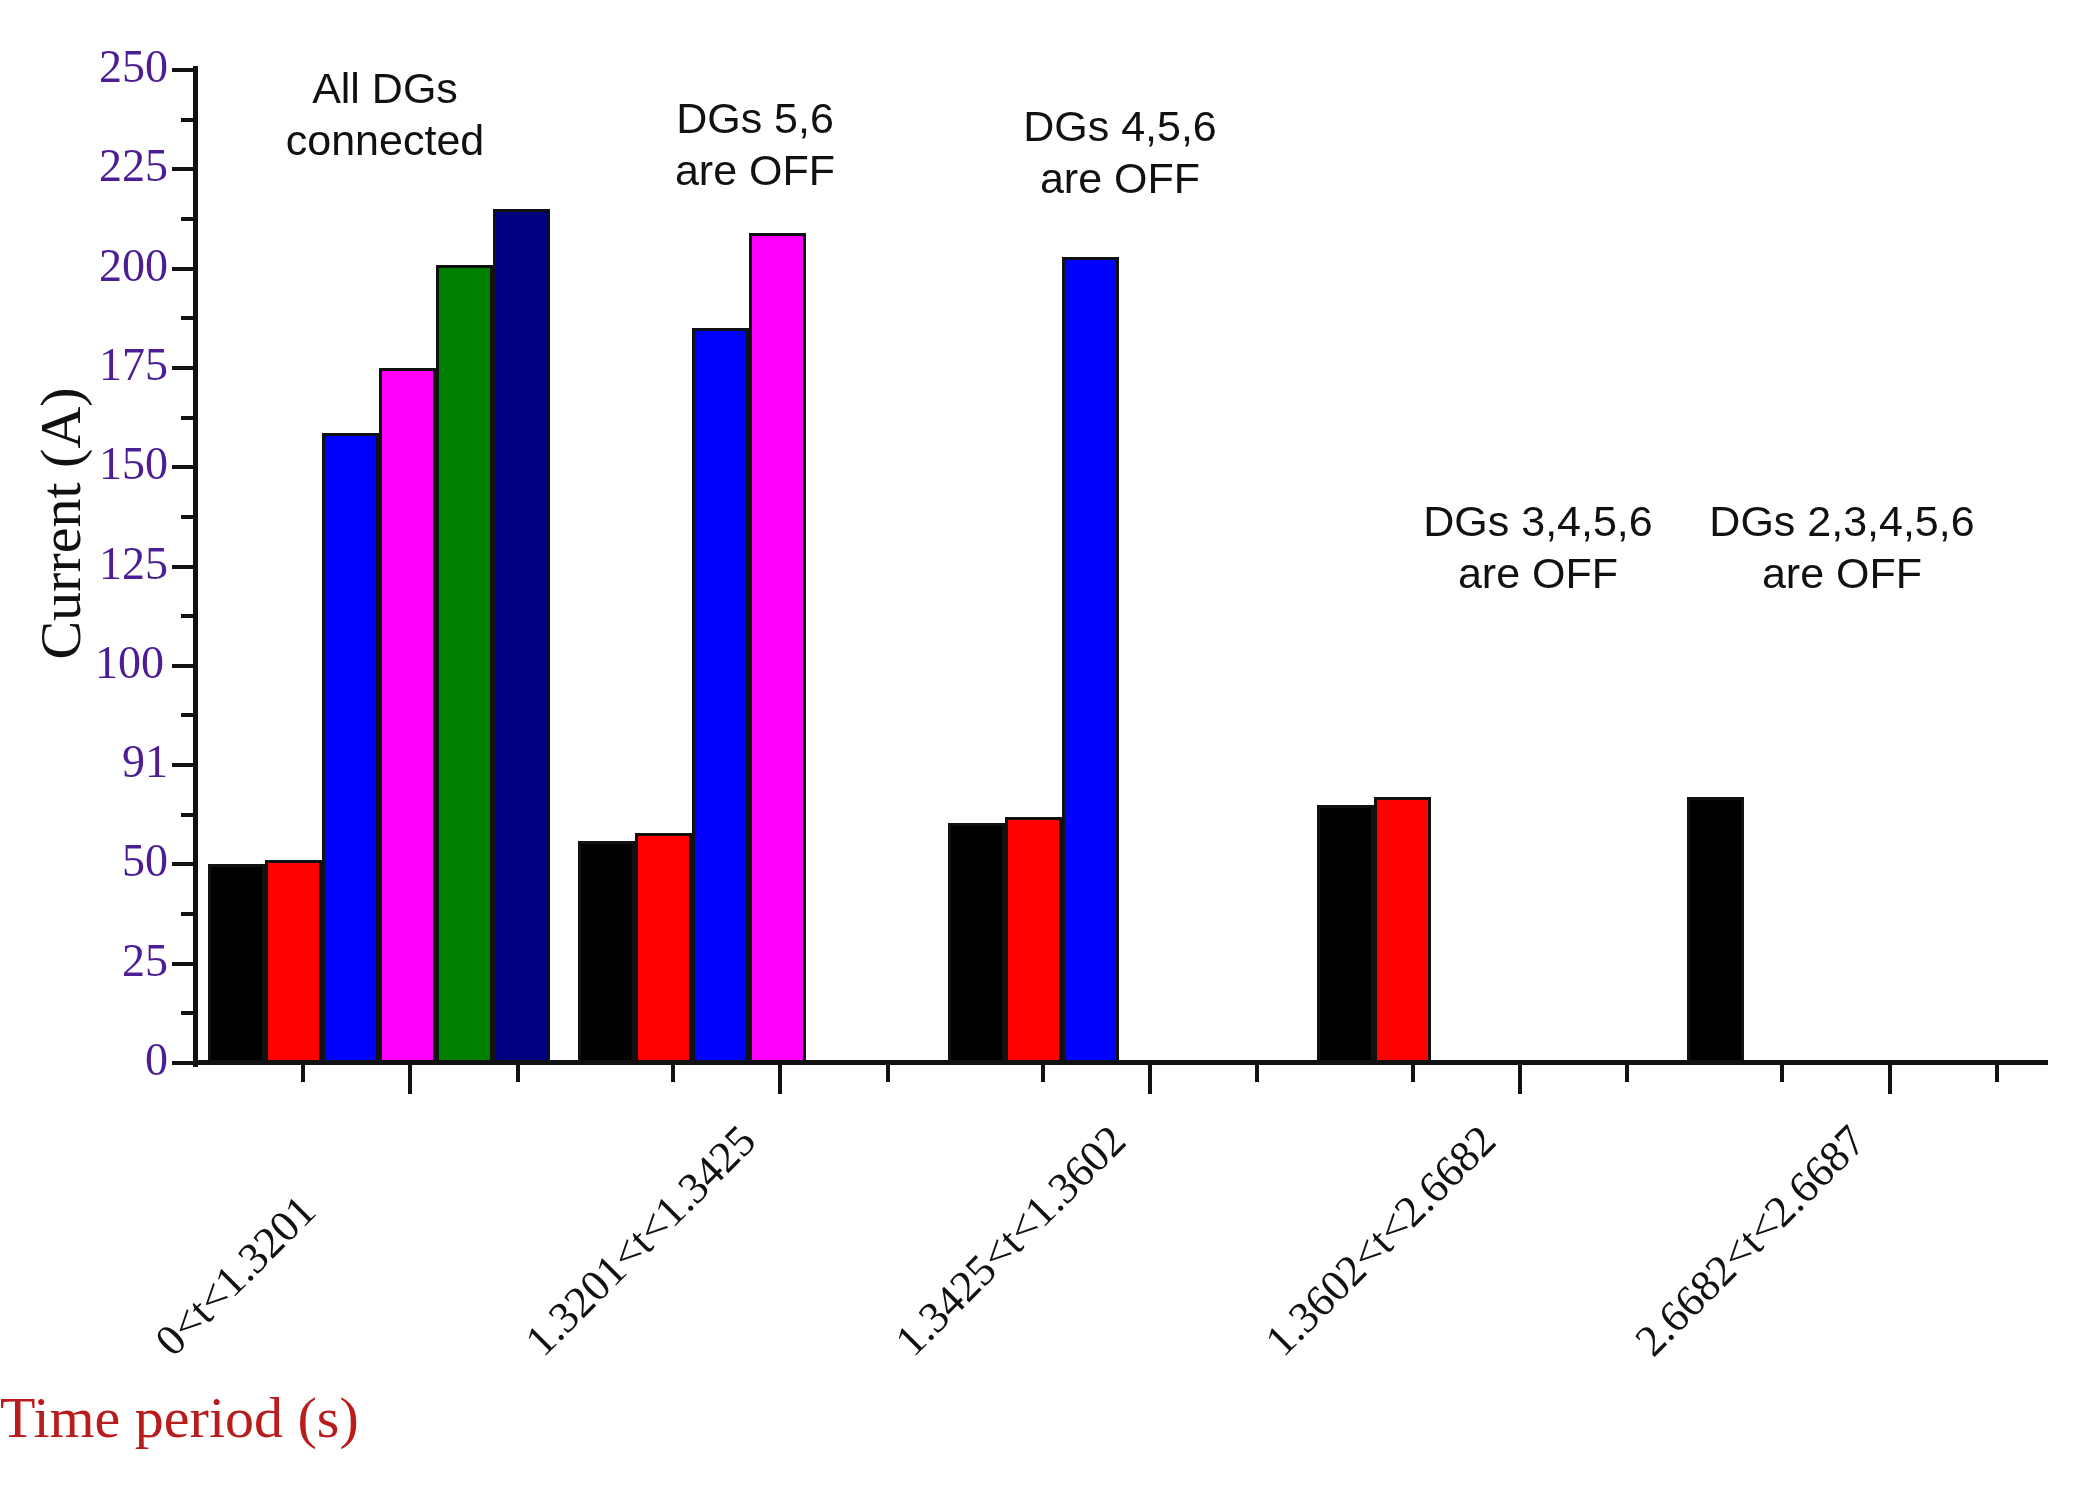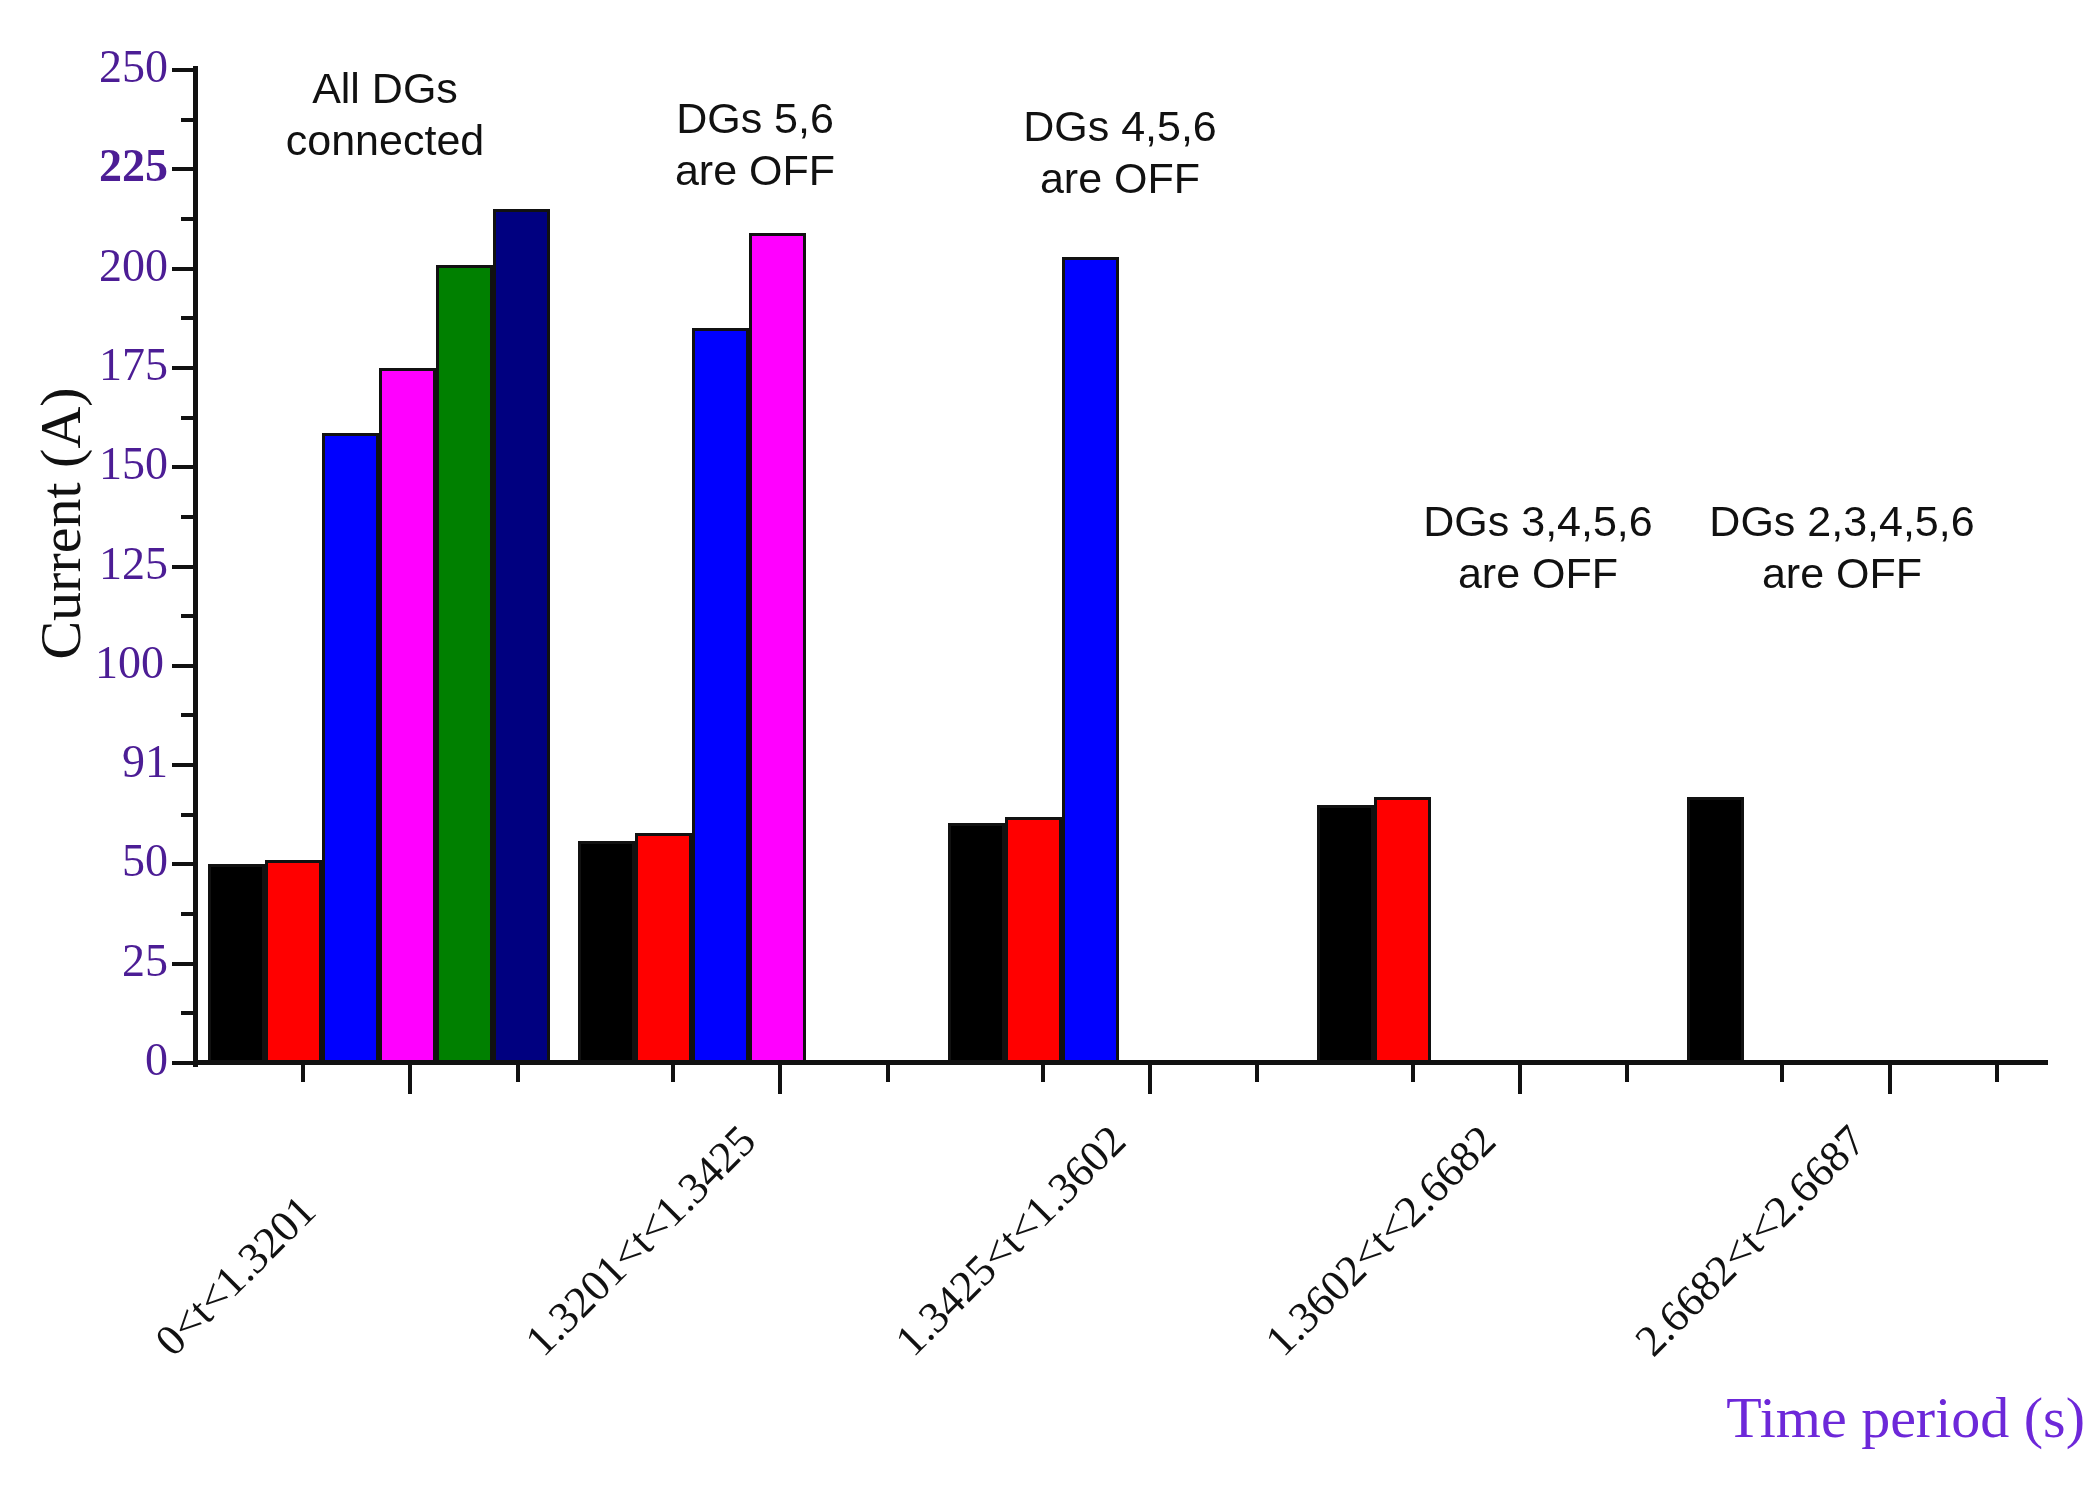--- a/index.html
+++ b/index.html
@@ -112,24 +112,24 @@
     white-space: nowrap;
     transform: rotate(-45deg);
     transform-origin: left top;
   }
 
   .x-axis-title {
     position: absolute;
     left: 0px;
     top: 1384px;
     width: 2085px;
-    text-align: right;
+    text-align: left;
     font-family: "Liberation Serif", serif;
     font-size: 58px;
-    color: #6d28d9;
+    color: #b91c1c;
   }
 
   
   .bar {
     position: absolute;
     bottom: 0;
     border: 3px solid #111111;
     box-sizing: border-box;
   }
 
@@ -208,21 +208,21 @@
       <div class="ytick-major" style="top: 465.2px;"></div>
       <div class="ylabel-txt" style="left: 20px; width: 148px; right: auto; top: 441.2px;">150</div>
       <div class="ytick-minor" style="top: 415.55px;"></div>
       <div class="ytick-major" style="top: 365.9px;"></div>
       <div class="ylabel-txt" style="left: 20px; width: 148px; right: auto; top: 341.9px;">175</div>
       <div class="ytick-minor" style="top: 316.25px;"></div>
       <div class="ytick-major" style="top: 266.6px;"></div>
       <div class="ylabel-txt" style="left: 20px; width: 148px; right: auto; top: 242.6px;">200</div>
       <div class="ytick-minor" style="top: 216.95px;"></div>
       <div class="ytick-major" style="top: 167.3px;"></div>
-      <div class="ylabel-txt" style="left: 20px; width: 148px; right: auto; top: 143.3px; font-weight: bold;">225</div>
+      <div class="ylabel-txt" style="left: 20px; width: 148px; right: auto; top: 143.3px;">225</div>
       <div class="ytick-minor" style="top: 117.65px;"></div>
       <div class="ytick-major" style="top: 68px;"></div>
       <div class="ylabel-txt" style="left: 20px; width: 148px; right: auto; top: 44px;">250</div>
     </div>
 
   <div id="x-ticks">
       <div class="xtick-major" style="left: 408.484px;"></div>
       <div class="xtick-minor" style="left: 301.242px;"></div>
       <div class="xtick-minor" style="left: 515.726px;"></div>
       <div class="xtick-major" style="left: 778.284px;"></div>

